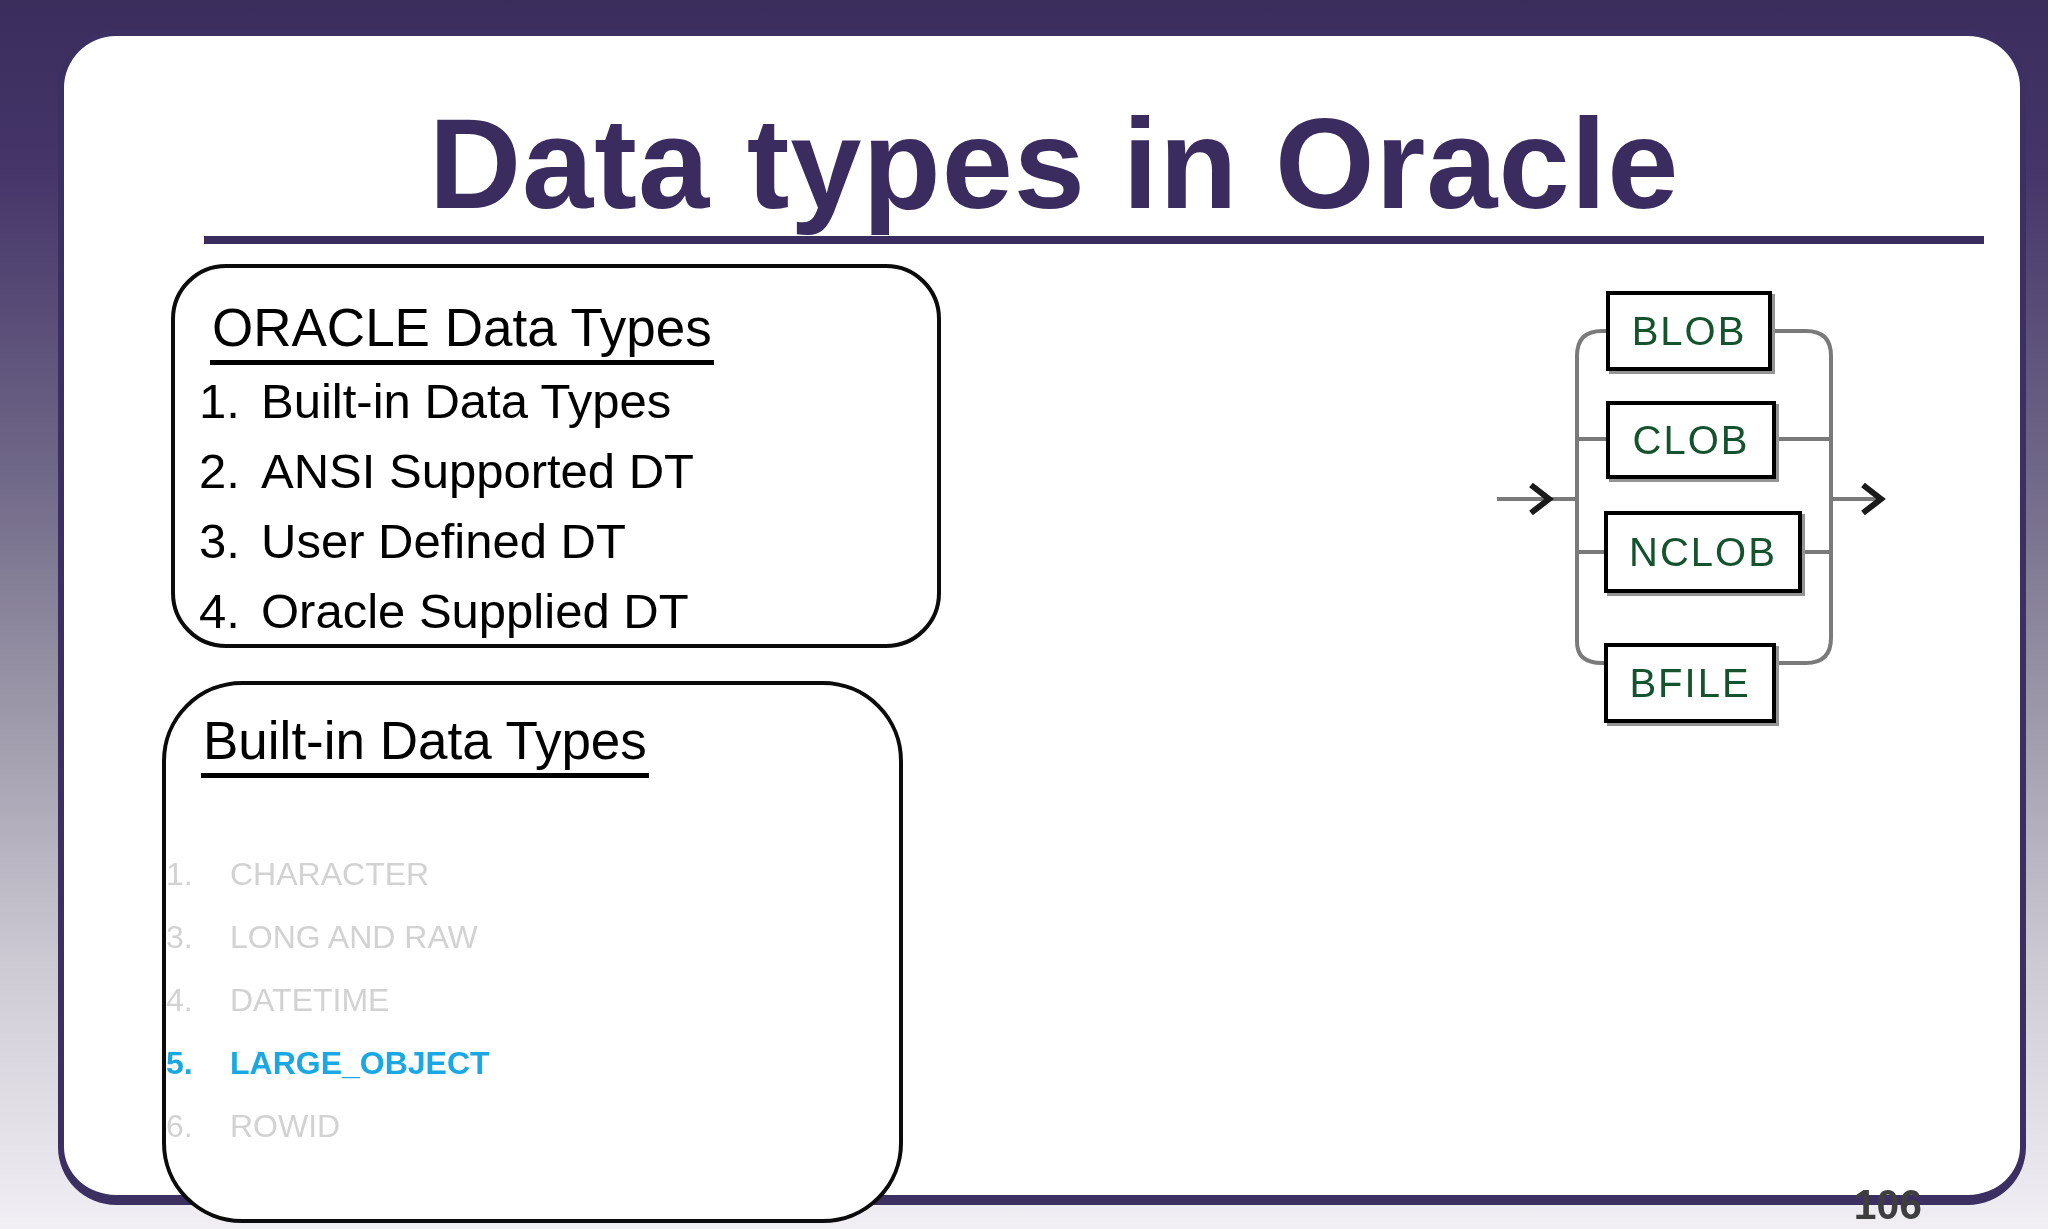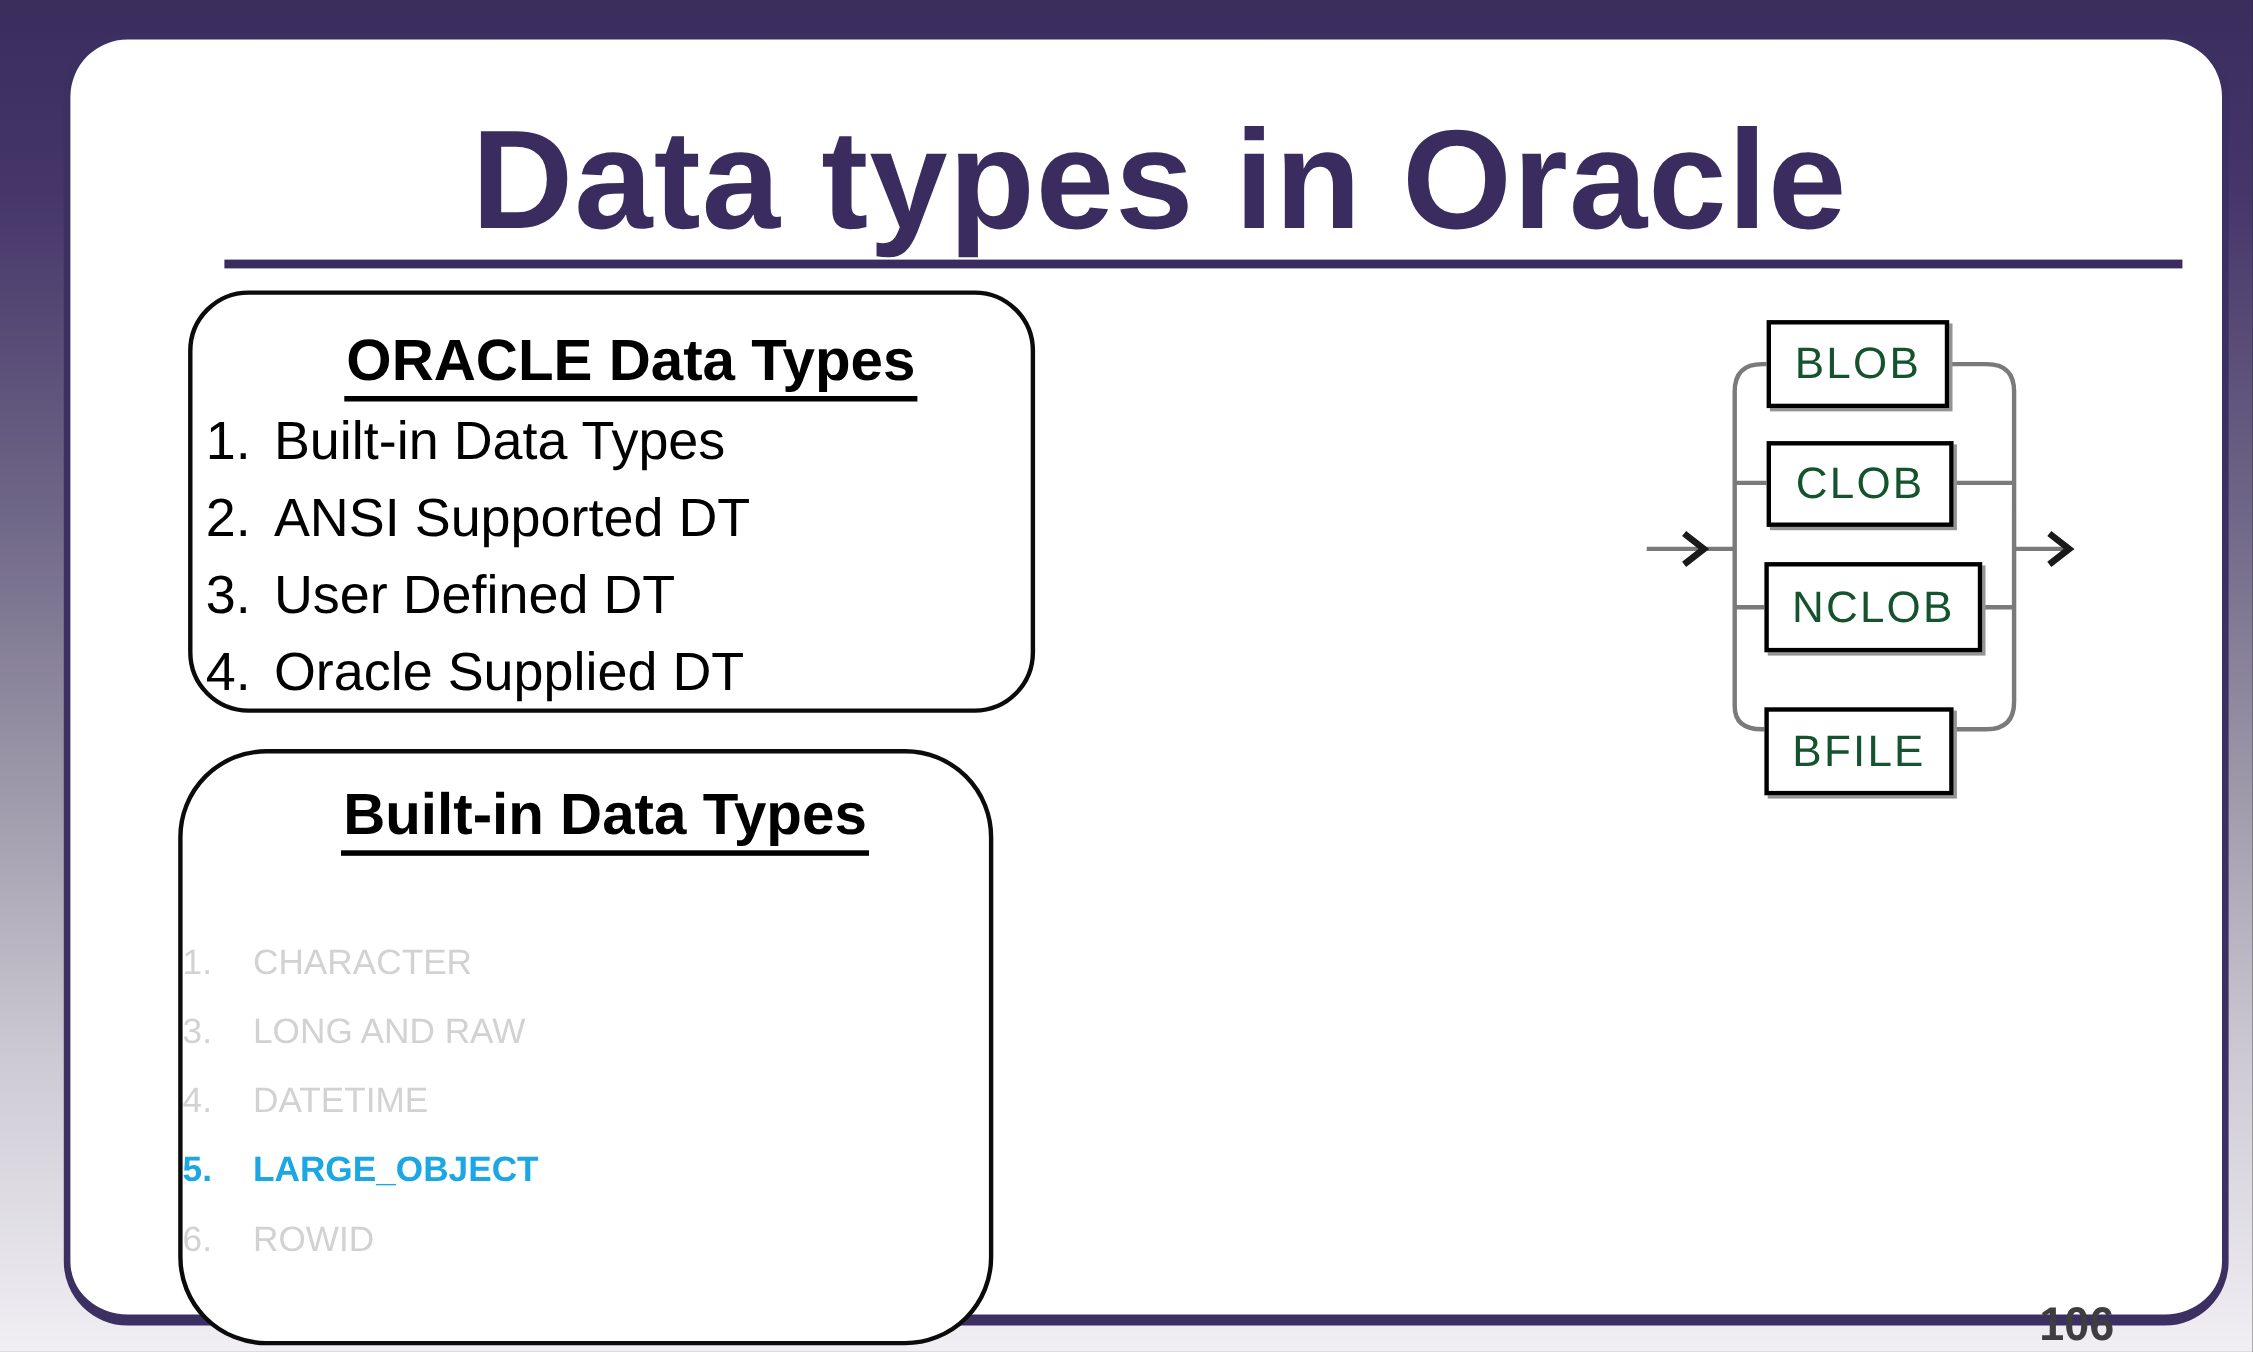--- a/index.html
+++ b/index.html
@@ -26,27 +26,27 @@
     position:absolute;left:140px;top:200px;width:1780px;height:8px;
     background:#3b2c5f;
   }
   .box{
     position:absolute;box-sizing:border-box;background:#fff;
     border:4px solid #0b0b0b;color:#000;
   }
   .box1{left:107px;top:228px;width:770px;height:384px;border-radius:55px;padding-top:30px;}
   .box2{left:98px;top:645px;width:741px;height:542px;border-radius:80px;padding-top:26px;}
   .box-heading{
-    text-align:center;font-weight:700;font-size:53px;line-height:60px;padding-left:35px;
+    text-align:left;font-weight:400;font-size:53px;line-height:60px;padding-left:35px;
   }
   .box-heading .u{border-bottom:5px solid #000;padding:0 2px 3px 2px;}
   .rows1{margin-top:8px;}
   .rows2{margin-top:72px;}
   .row{white-space:nowrap;}
-  .rows1 .row{font-size:49px;line-height:70px;padding-left:12px;}
+  .rows1 .row{font-size:49px;line-height:70px;padding-left:24px;}
   .rows2 .row{font-size:32px;line-height:63px;}
   .rows1 .num{display:inline-block;width:62px;}
   .rows2 .num{display:inline-block;width:64px;}
   .muted{color:#d2d2d2;}
   .hl{color:#1ba7e3;font-weight:700;}
   .diagram{position:absolute;left:1425px;top:240px;width:400px;height:440px;}
   .diagram svg{position:absolute;left:0;top:0;}
   .dnode{
     position:absolute;box-sizing:border-box;background:#fff;
     border:4px solid #000;box-shadow:3px 3px 0 #949494;

